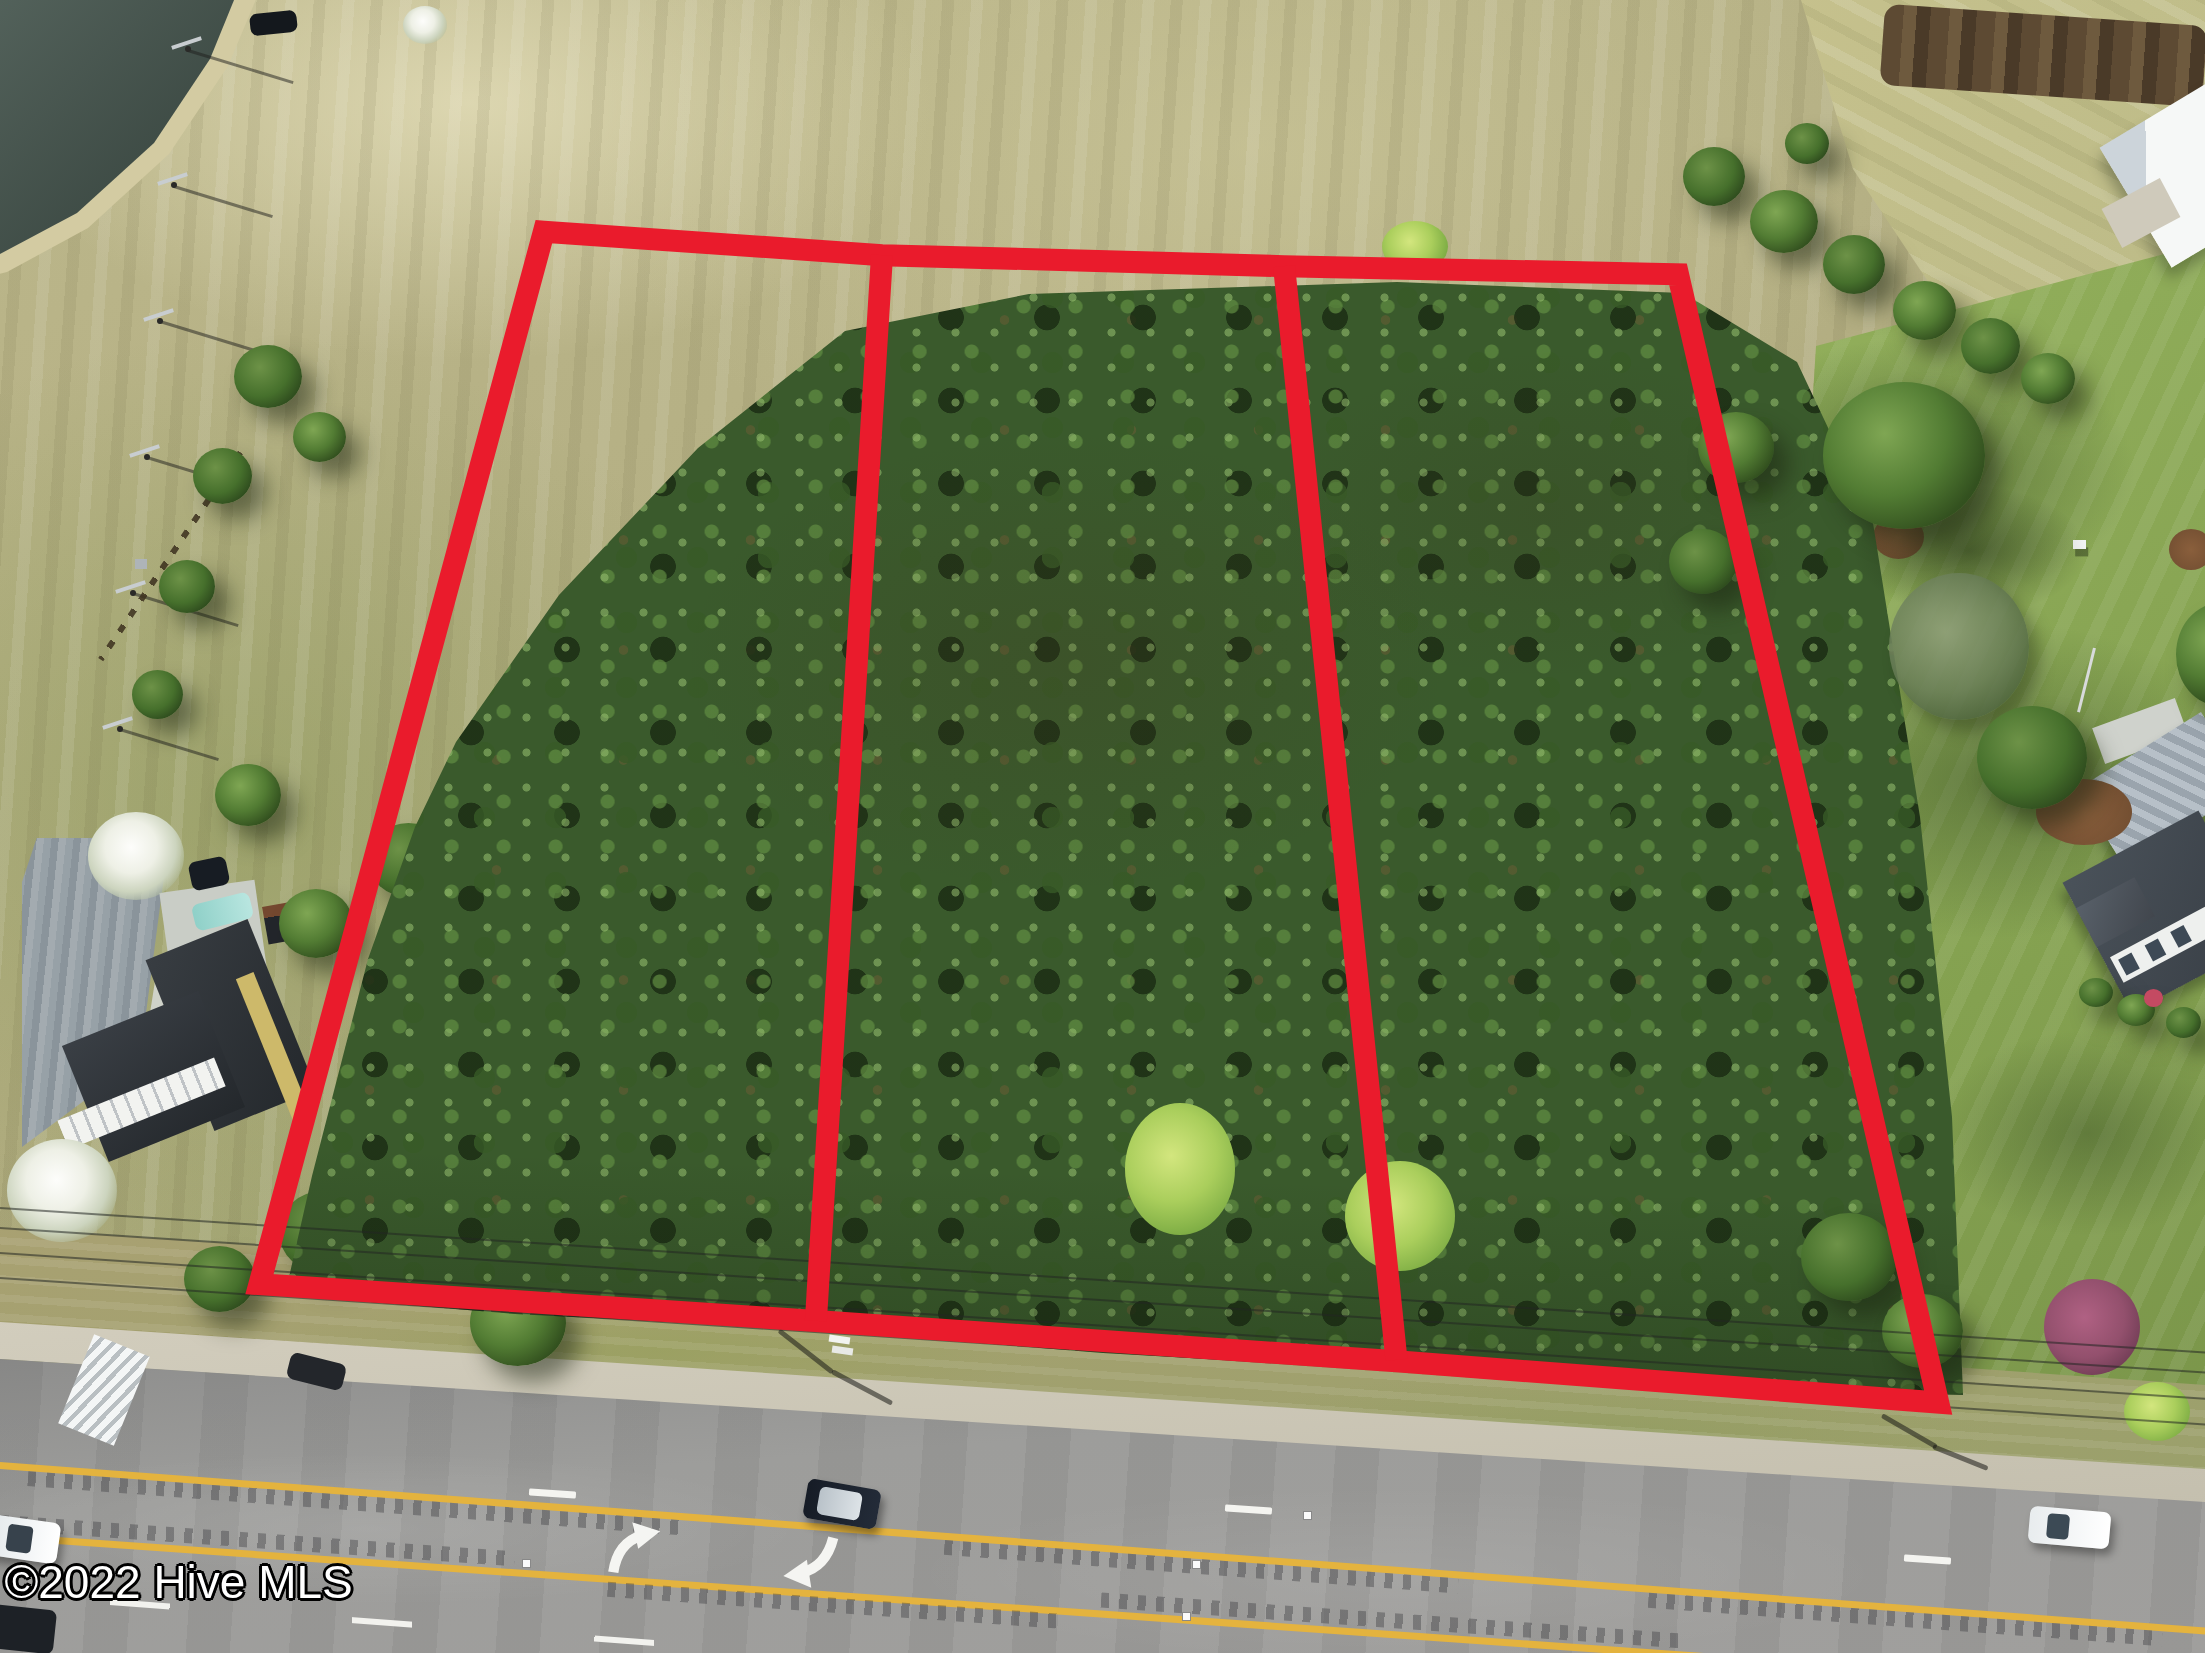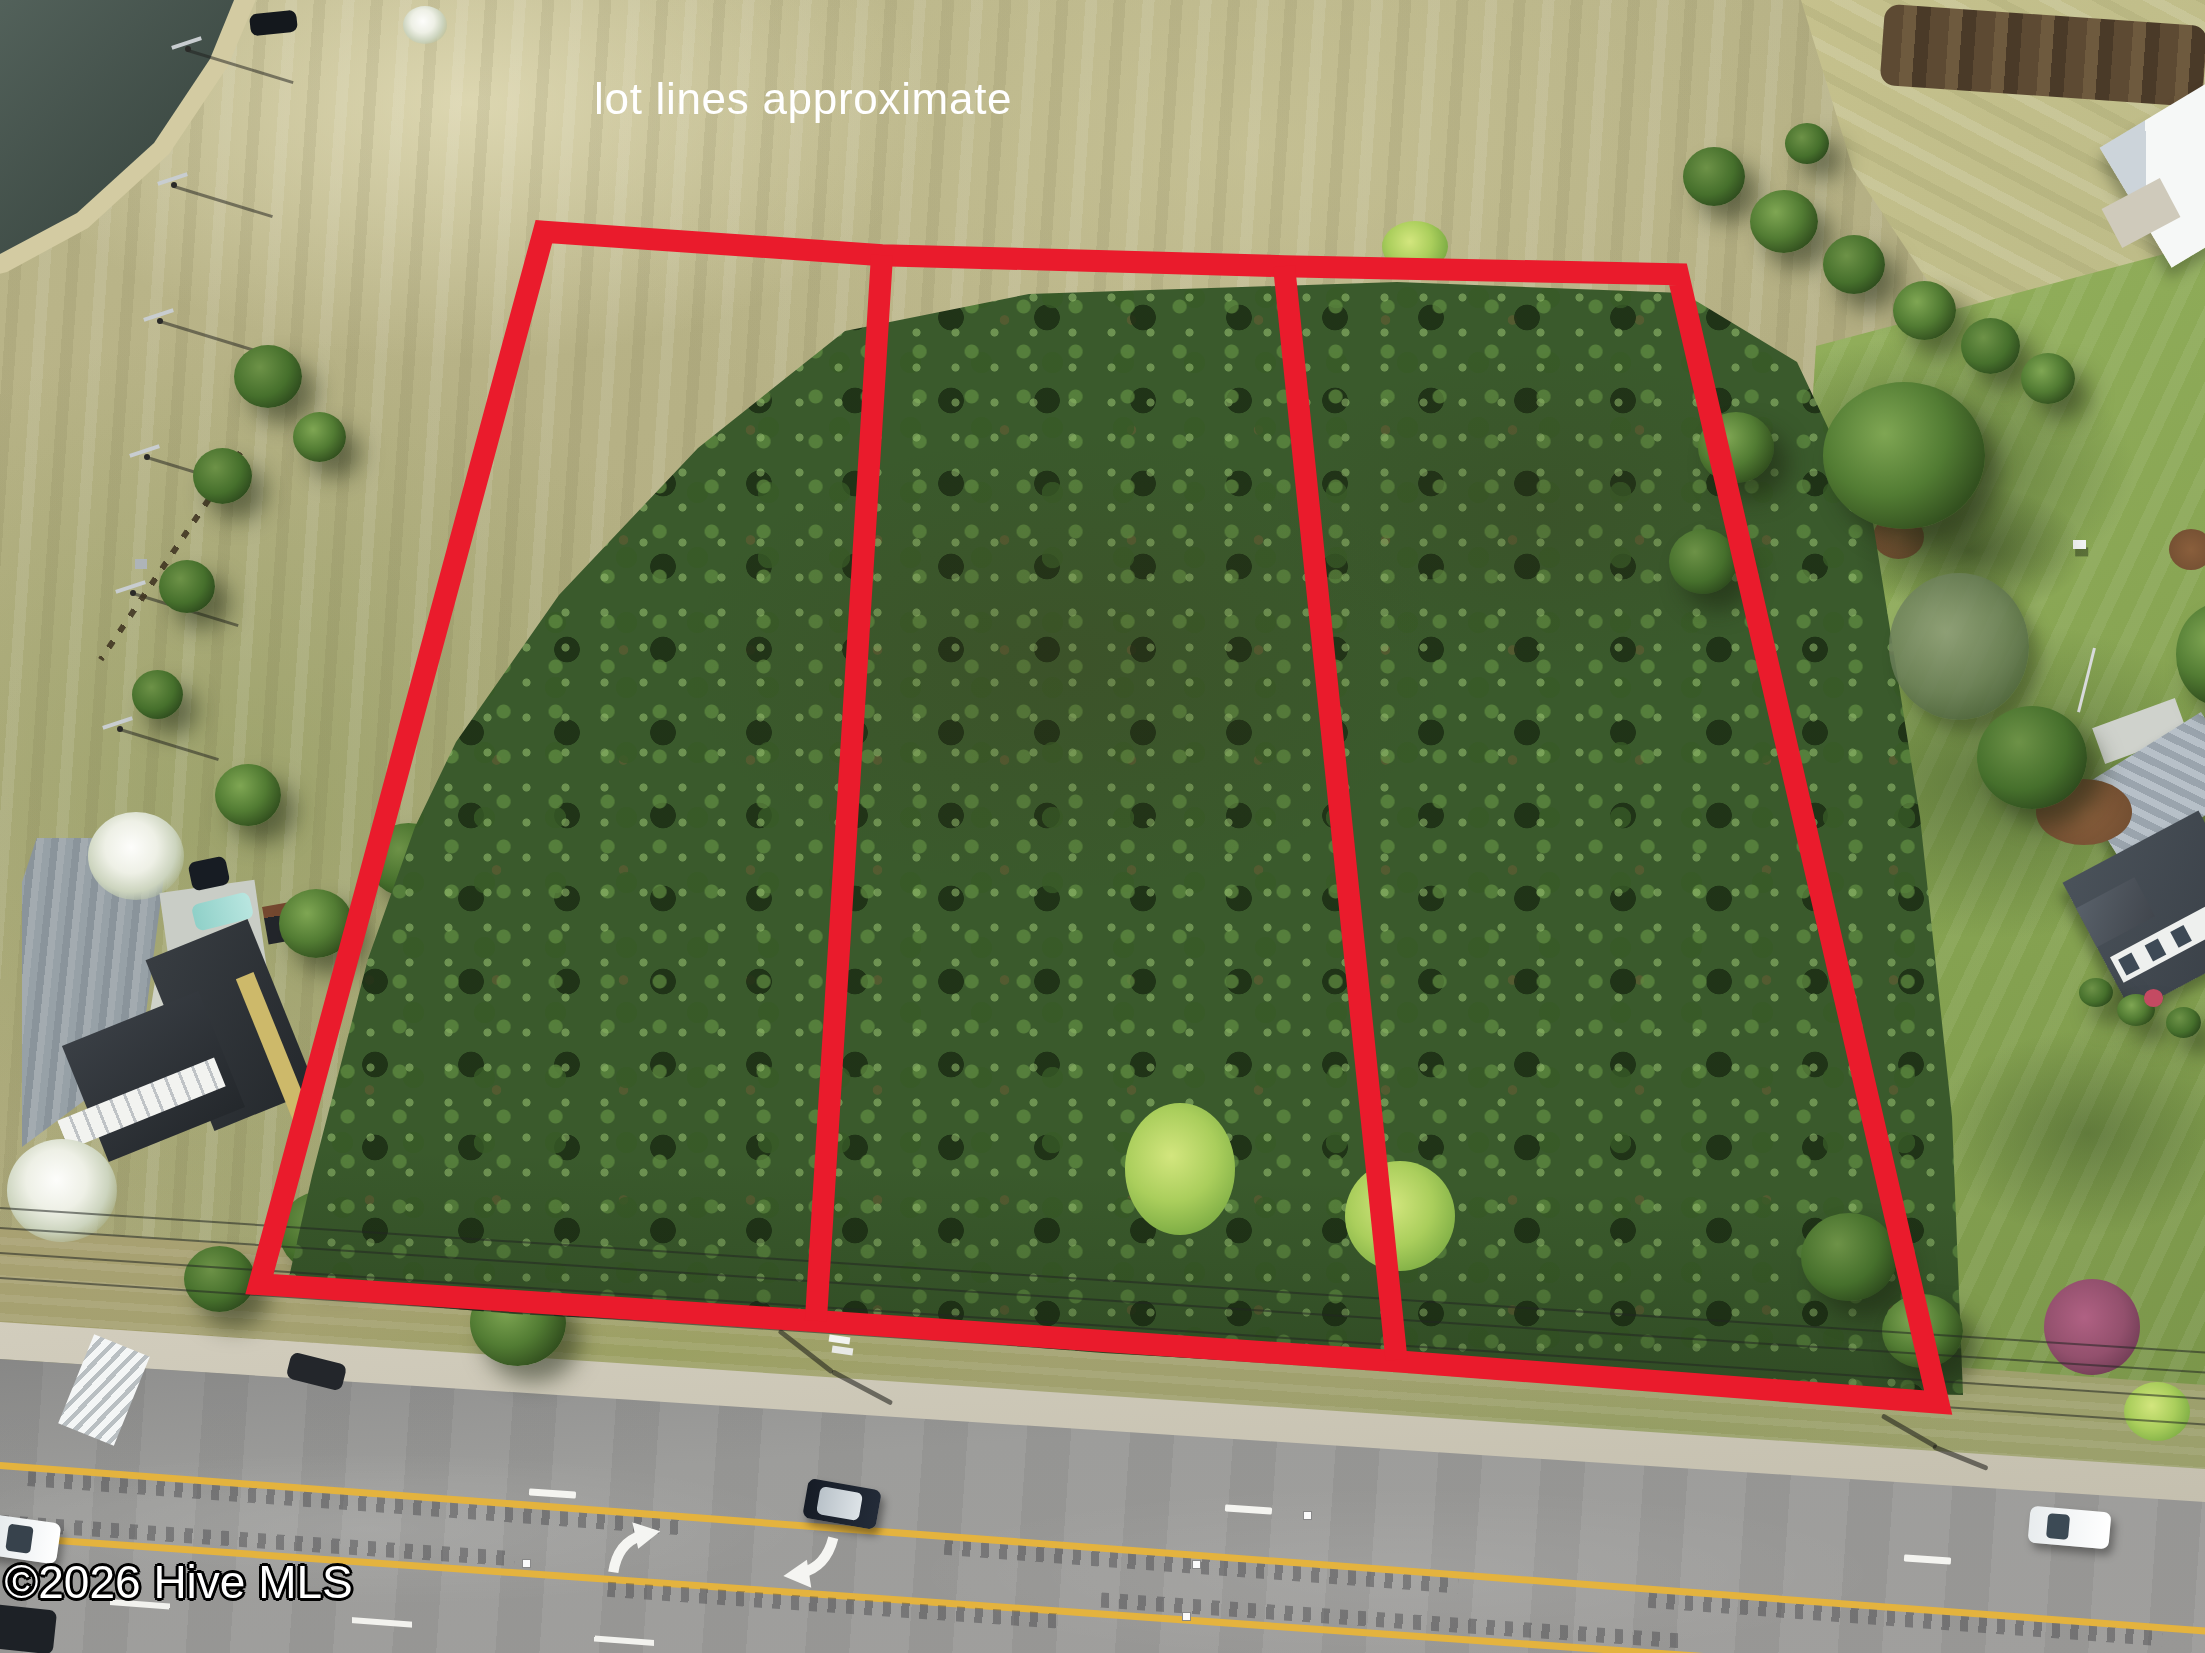--- a/index.html
+++ b/index.html
@@ -289,16 +289,15 @@
 
   <div class="abs" style="left:829px;top:1336px;width:20.6px;height:6.6px;background:#f2f3f0;transform:rotate(8deg);"></div>
   <div class="abs" style="left:832px;top:1347px;width:20.6px;height:6.6px;background:#e8e9e6;transform:rotate(8deg);"></div>
 
   <svg class="abs" id="lots-svg" viewBox="0 0 3000 2250">
     <polygon class="lot-path" points="740,315 1200,347 1747,362 2283,373 2637,1908 1900,1852 1110,1797 353,1747"></polygon>
     <polyline class="lot-path" points="1200,347 1110,1797"></polyline>
     <polyline class="lot-path" points="1747,362 1900,1850"></polyline>
   </svg>
 
-  <div class="abs" id="disclaimer">lot lines approximate</div>
-  <div class="abs" id="watermark">©2026 Hive MLS</div>
+  <div class="abs" id="watermark">©2022 Hive MLS</div>
 </div>
 
 
 </body></html>

